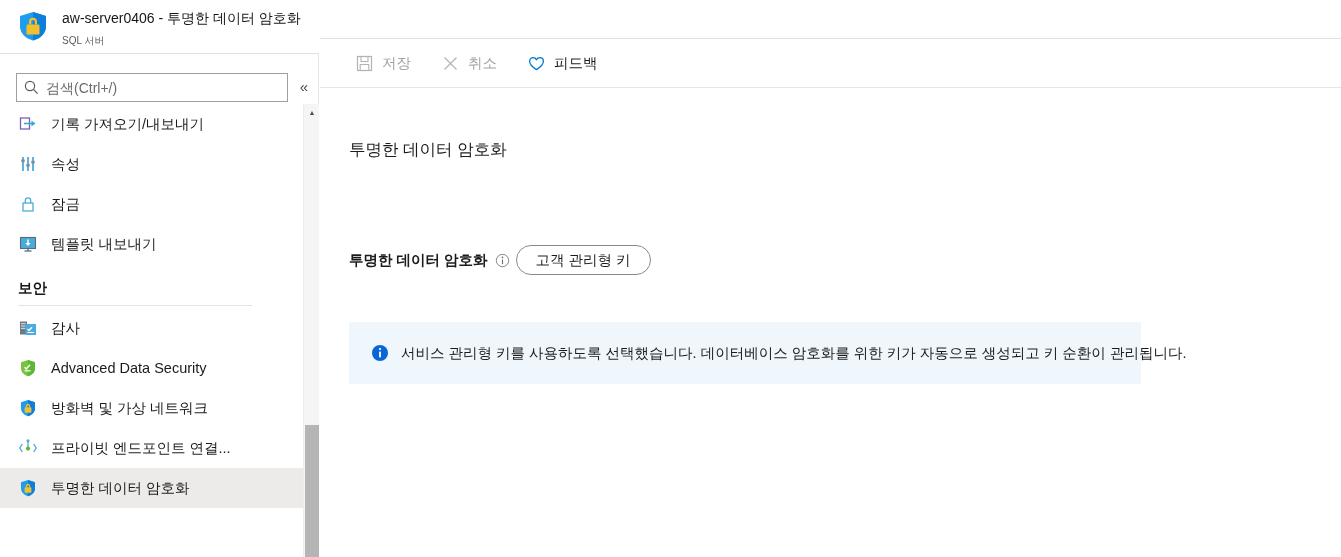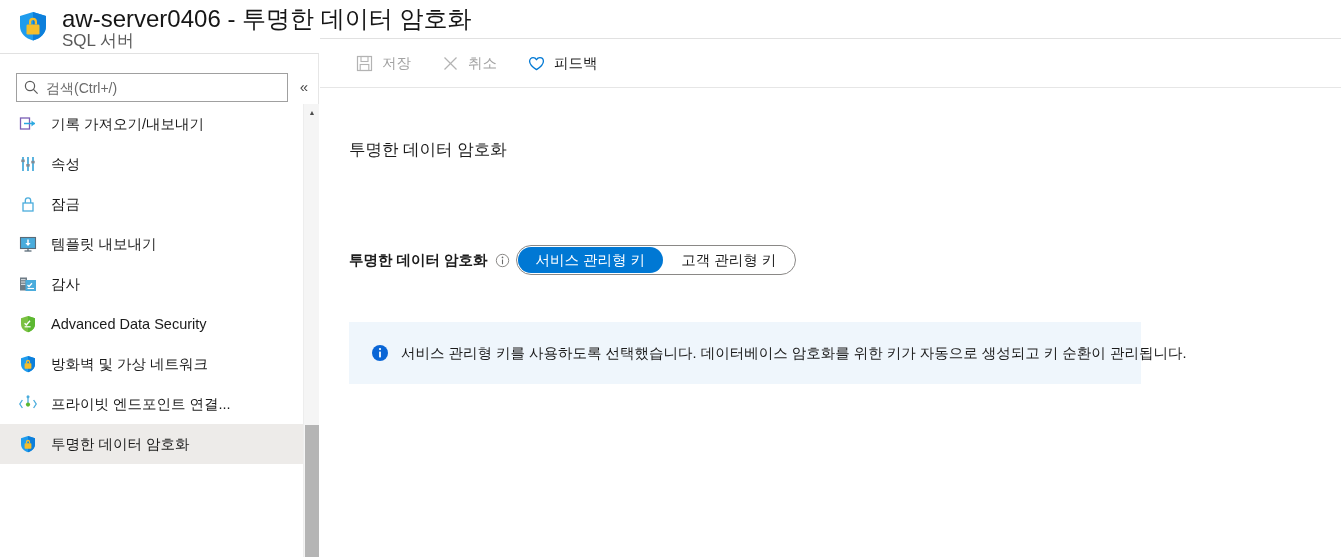--- a/index.html
+++ b/index.html
@@ -13,25 +13,25 @@
   
   .page-header {
     position: absolute; left: 0; top: 0; width: 1341px; height: 53px;
     background: #ffffff;
   }
   .header-icon {
     position: absolute; left: 16px; top: 9px; width: 34px; height: 34px;
   }
   .header-text { position: absolute; left: 62px; top: 5px; }
   .header-title {
-    font-size: 24px; color: #161616; font-weight: 400;
+    font-size: 14px; color: #161616; font-weight: 400;
     line-height: 27px; white-space: nowrap;
   }
   .header-subtitle {
-    font-size: 17px; color: #5a5a5a; line-height: 16px;
+    font-size: 10px; color: #5a5a5a; line-height: 16px;
     margin-top: 1px; white-space: nowrap;
   }
 
   
   .left-nav {
     position: absolute; left: 0; top: 53px; width: 319px; height: 504px;
     background: #ffffff; border-top: 1px solid #e1e1e1;
     border-right: 1px solid #e6e6e6;
   }
   .search-row {
@@ -234,20 +234,24 @@
           <rect x="2.5" y="3.5" width="15" height="11" fill="#4aacdc" stroke="#5a6b77" stroke-width="1.1"></rect>
           <line x1="10" y1="14.5" x2="10" y2="17" stroke="#5a6b77" stroke-width="1.3"></line>
           <line x1="6.5" y1="17" x2="13.5" y2="17" stroke="#5a6b77" stroke-width="1.3"></line>
           <line x1="10" y1="5.5" x2="10" y2="11" stroke="#ffffff" stroke-width="1.5"></line>
           <path d="M7.4 9 L10 12 L12.6 9 Z" fill="#ffffff"></path>
         </svg>
       </span>
       <span class="nav-label">템플릿 내보내기</span>
     </div>
 
+    <div class="nav-section">
+      <div class="nav-section-title">보안</div>
+      <div class="nav-section-rule"></div>
+    </div>
 
     <div class="nav-item">
       <span class="nav-ico">
         <svg viewBox="0 0 20 20" width="20" height="20">
           <rect x="2" y="3.5" width="7" height="13" fill="#6e7b85"></rect>
           <rect x="3" y="5" width="4.5" height="1.2" fill="#cfd6db"></rect>
           <rect x="3" y="7.4" width="4.5" height="1.2" fill="#cfd6db"></rect>
           <rect x="3" y="9.8" width="4.5" height="1.2" fill="#cfd6db"></rect>
           <rect x="7.5" y="6" width="10.5" height="11" fill="#4aacdc"></rect>
           <path d="M9.5 11 L11 12.5 L14 9.3" fill="none" stroke="#ffffff" stroke-width="1.3"></path>
@@ -354,21 +358,20 @@
   <div class="field-row">
     <span class="field-label">투명한 데이터 암호화</span>
     <span class="info-mark">
       <svg viewBox="0 0 15 15" width="15" height="15">
         <circle cx="7.5" cy="7.5" r="6.2" fill="none" stroke="#8a8886" stroke-width="1"></circle>
         <circle cx="7.5" cy="4.4" r="0.85" fill="#6b6b6b"></circle>
         <line x1="7.5" y1="6.5" x2="7.5" y2="11.2" stroke="#6b6b6b" stroke-width="1.1"></line>
       </svg>
     </span>
     <div class="toggle-pill">
-      <div class="toggle-opt active">서비스 관리형 키</div>
       <div class="toggle-opt">고객 관리형 키</div>
     </div>
   </div>
 
   <div class="info-banner">
     <span class="banner-ico">
       <svg viewBox="0 0 18 18" width="18" height="18">
         <circle cx="9" cy="9" r="8" fill="#0a66d6"></circle>
         <circle cx="9" cy="5.1" r="1.1" fill="#ffffff"></circle>
         <rect x="8.1" y="7.4" width="1.8" height="6" rx="0.6" fill="#ffffff"></rect>

